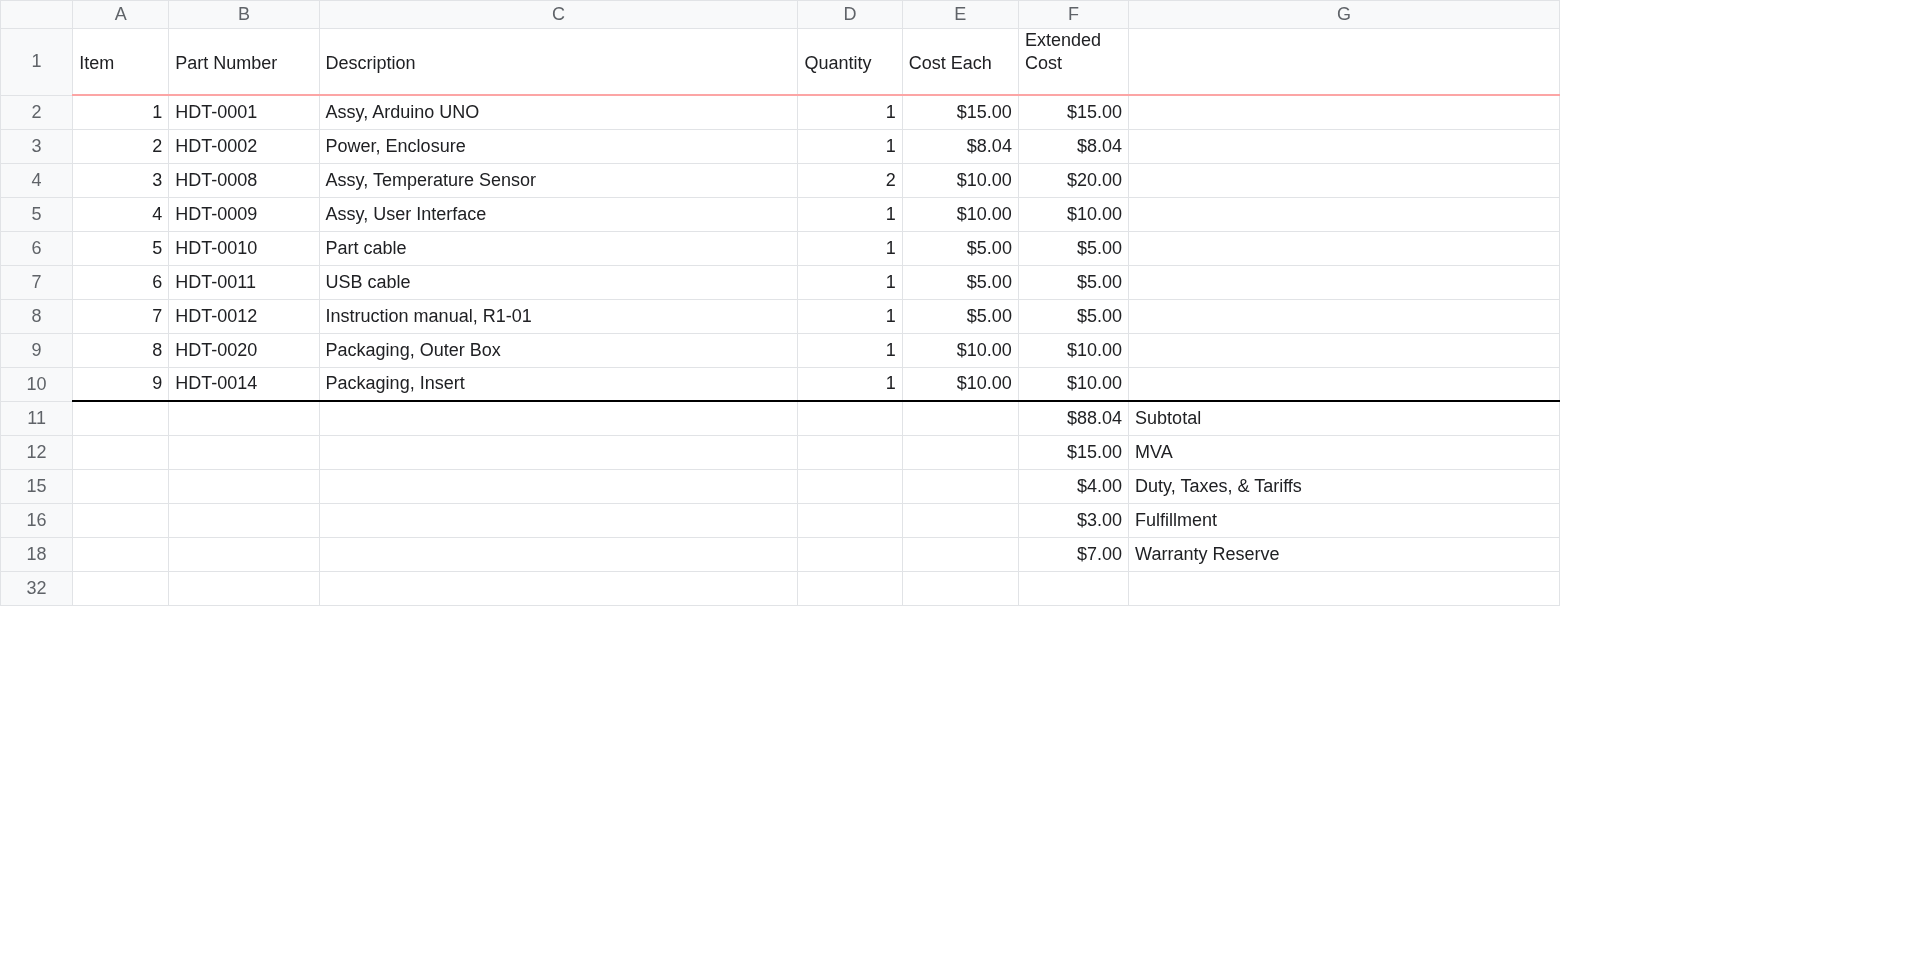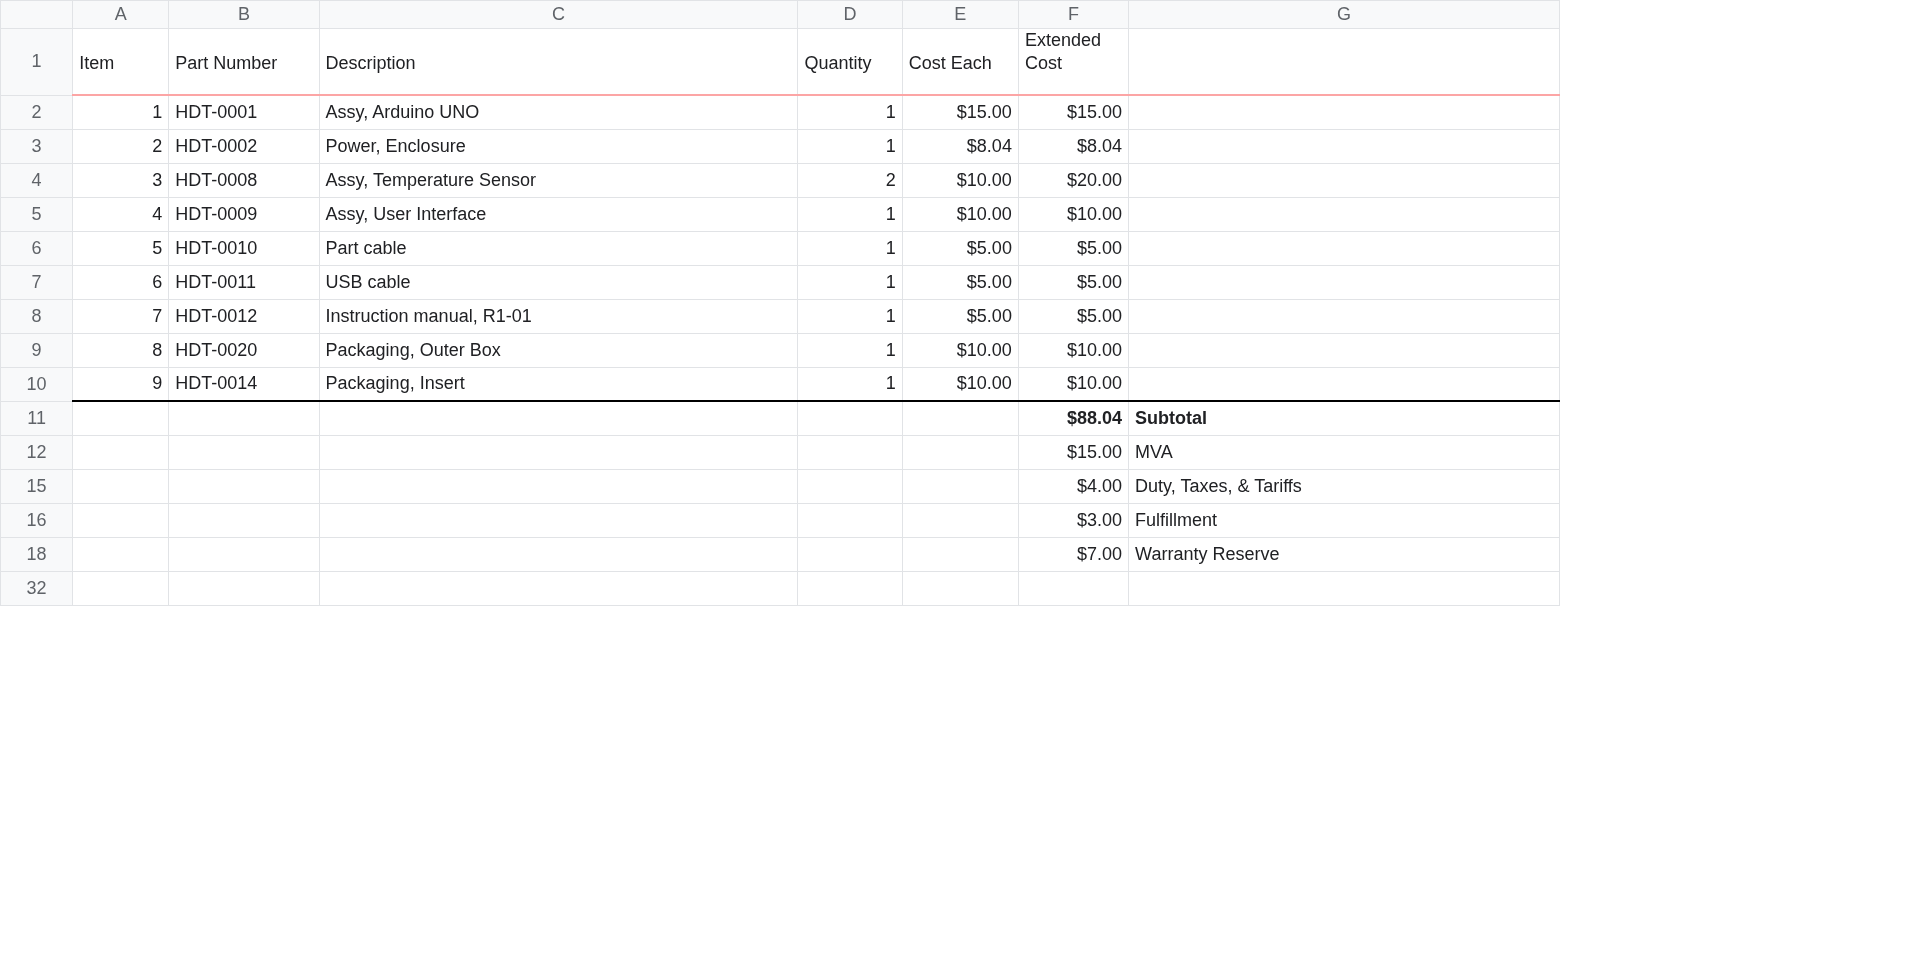--- a/index.html
+++ b/index.html
@@ -57,21 +57,21 @@
     vertical-align: bottom;
     padding-bottom: 20px;
     border-bottom: 2px solid #fca5a5;
     white-space: normal;
     line-height: 1.25;
   }
   tr.hdr th.rowhdr { height: 58px; }
 
   .num { text-align: right; }
   .txt { text-align: left; }
-  .bold { font-weight: 700; }
+  .bold { font-weight: 400; }
 
   
   tr.sep-top td { border-top: 2px solid #000; }
 </style>
 </head>
 <body>
 
 <table class="sheet">
   <colgroup>
     <col class="col-rh">

